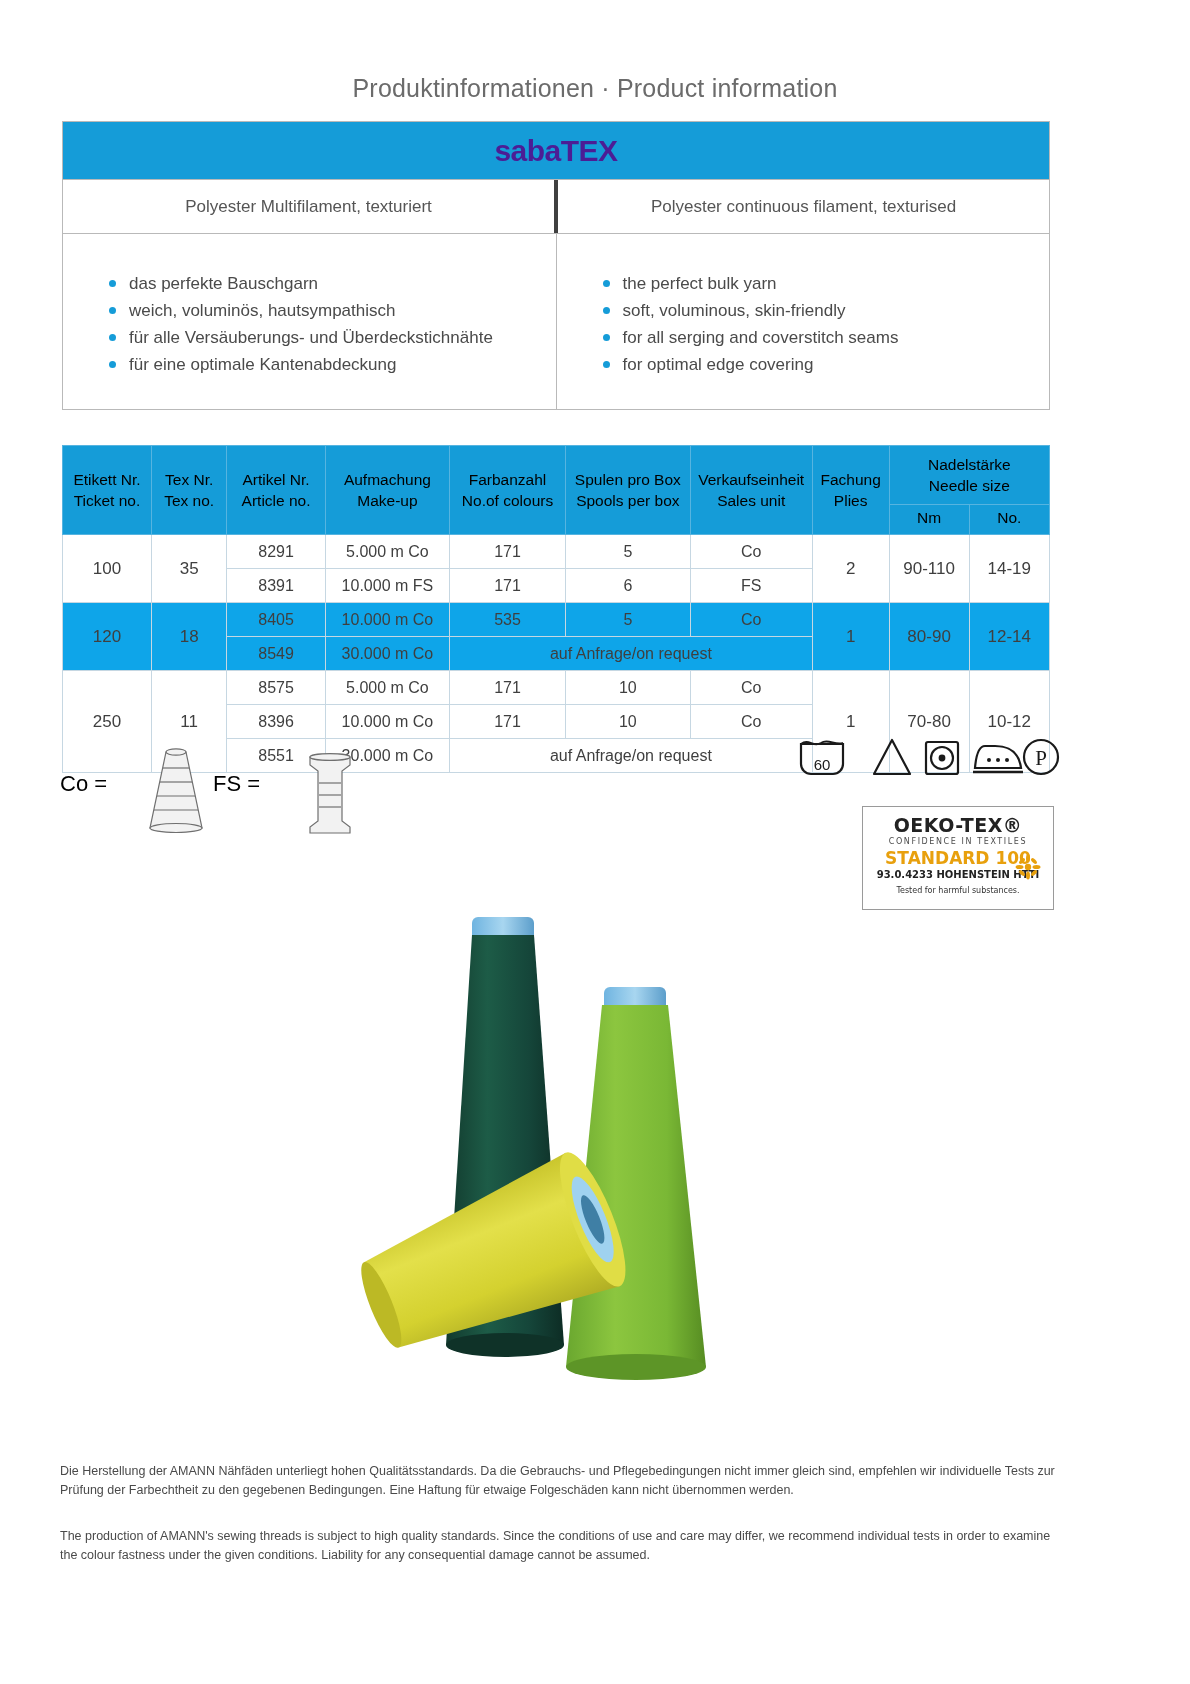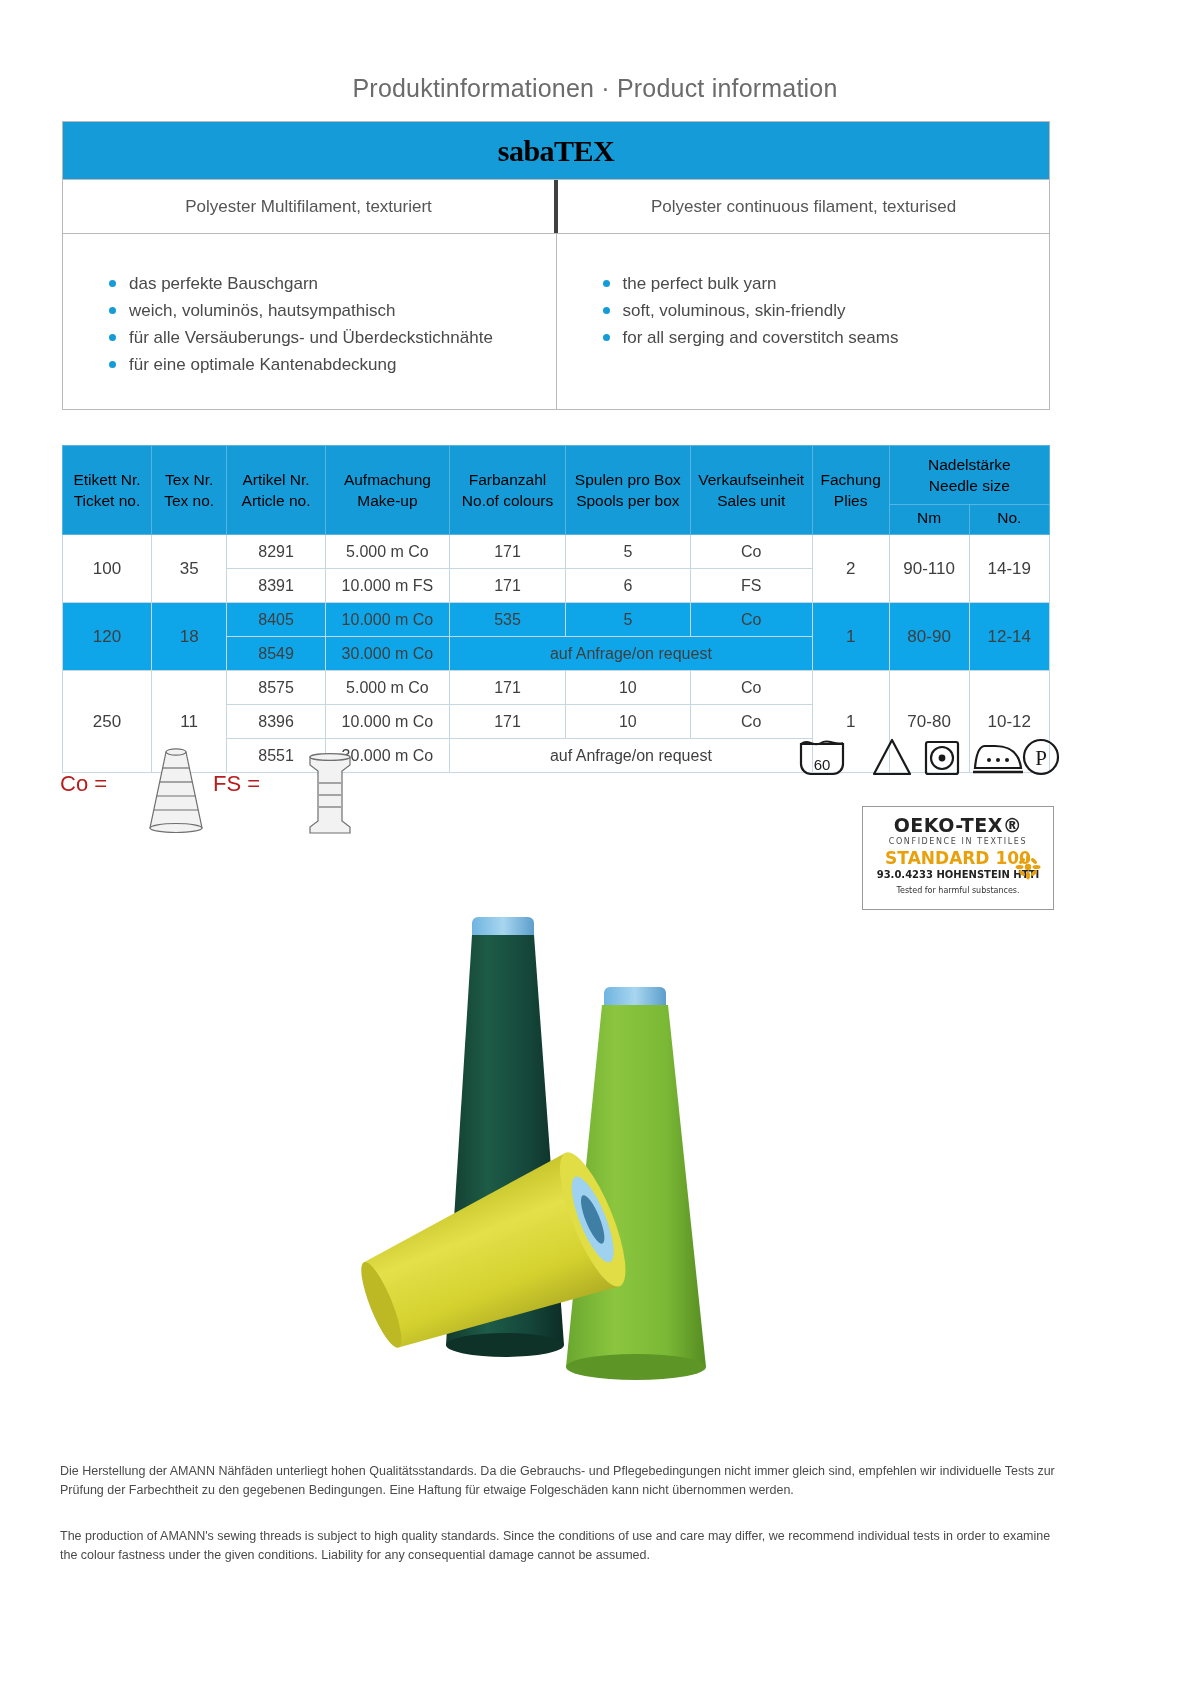--- a/index.html
+++ b/index.html
@@ -44,23 +44,23 @@
   .brand-bar {
     background: #159cd8;
     height: 57px;
     display: flex;
     align-items: center;
     justify-content: center;
   }
   .brand-logo {
     font-size: 30px;
     font-weight: bold;
-    color: #000000;
+    color: #4c1d95;
     letter-spacing: -0.5px;
-    font-family: Liberation Serif, serif;
+    font-family: Liberation Sans, sans-serif;
   }
   .brand-logo .light {
     font-weight: bold;
   }
   .subhead-row {
     display: flex;
     border-top: 1px solid #b9b9b9;
   }
   .subhead-cell {
     flex: 1;
@@ -160,21 +160,21 @@
   .legend {
     position: absolute;
     left: 58px;
     top: 735px;
     width: 420px;
     height: 110px;
   }
   .legend-label {
     position: absolute;
     font-size: 22px;
-    color: #b91c1c;
+    color: #000000;
     font-weight: 300;
   }
   .legend-label.co { left: 2px; top: 36px; }
   .legend-label.fs { left: 155px; top: 36px; }
 
   
   .care-symbols {
     position: absolute;
     left: 795px;
     top: 730px;
@@ -281,20 +281,21 @@
           <li>weich, voluminös, hautsympathisch</li>
           <li>für alle Versäuberungs- und Überdeckstichnähte</li>
           <li>für eine optimale Kantenabdeckung</li>
         </ul>
       </div>
       <div class="bullets-cell">
         <ul>
           <li>the perfect bulk yarn</li>
           <li>soft, voluminous, skin-friendly</li>
           <li>for all serging and coverstitch seams</li>
+          <li>for optimal edge covering</li>
         </ul>
       </div>
     </div>
   </div>
 
   <table class="main-table">
     <thead>
       <tr>
         <th rowspan="2" style="width:90px" class="th-two-line">
           <span>Etikett Nr.</span>

